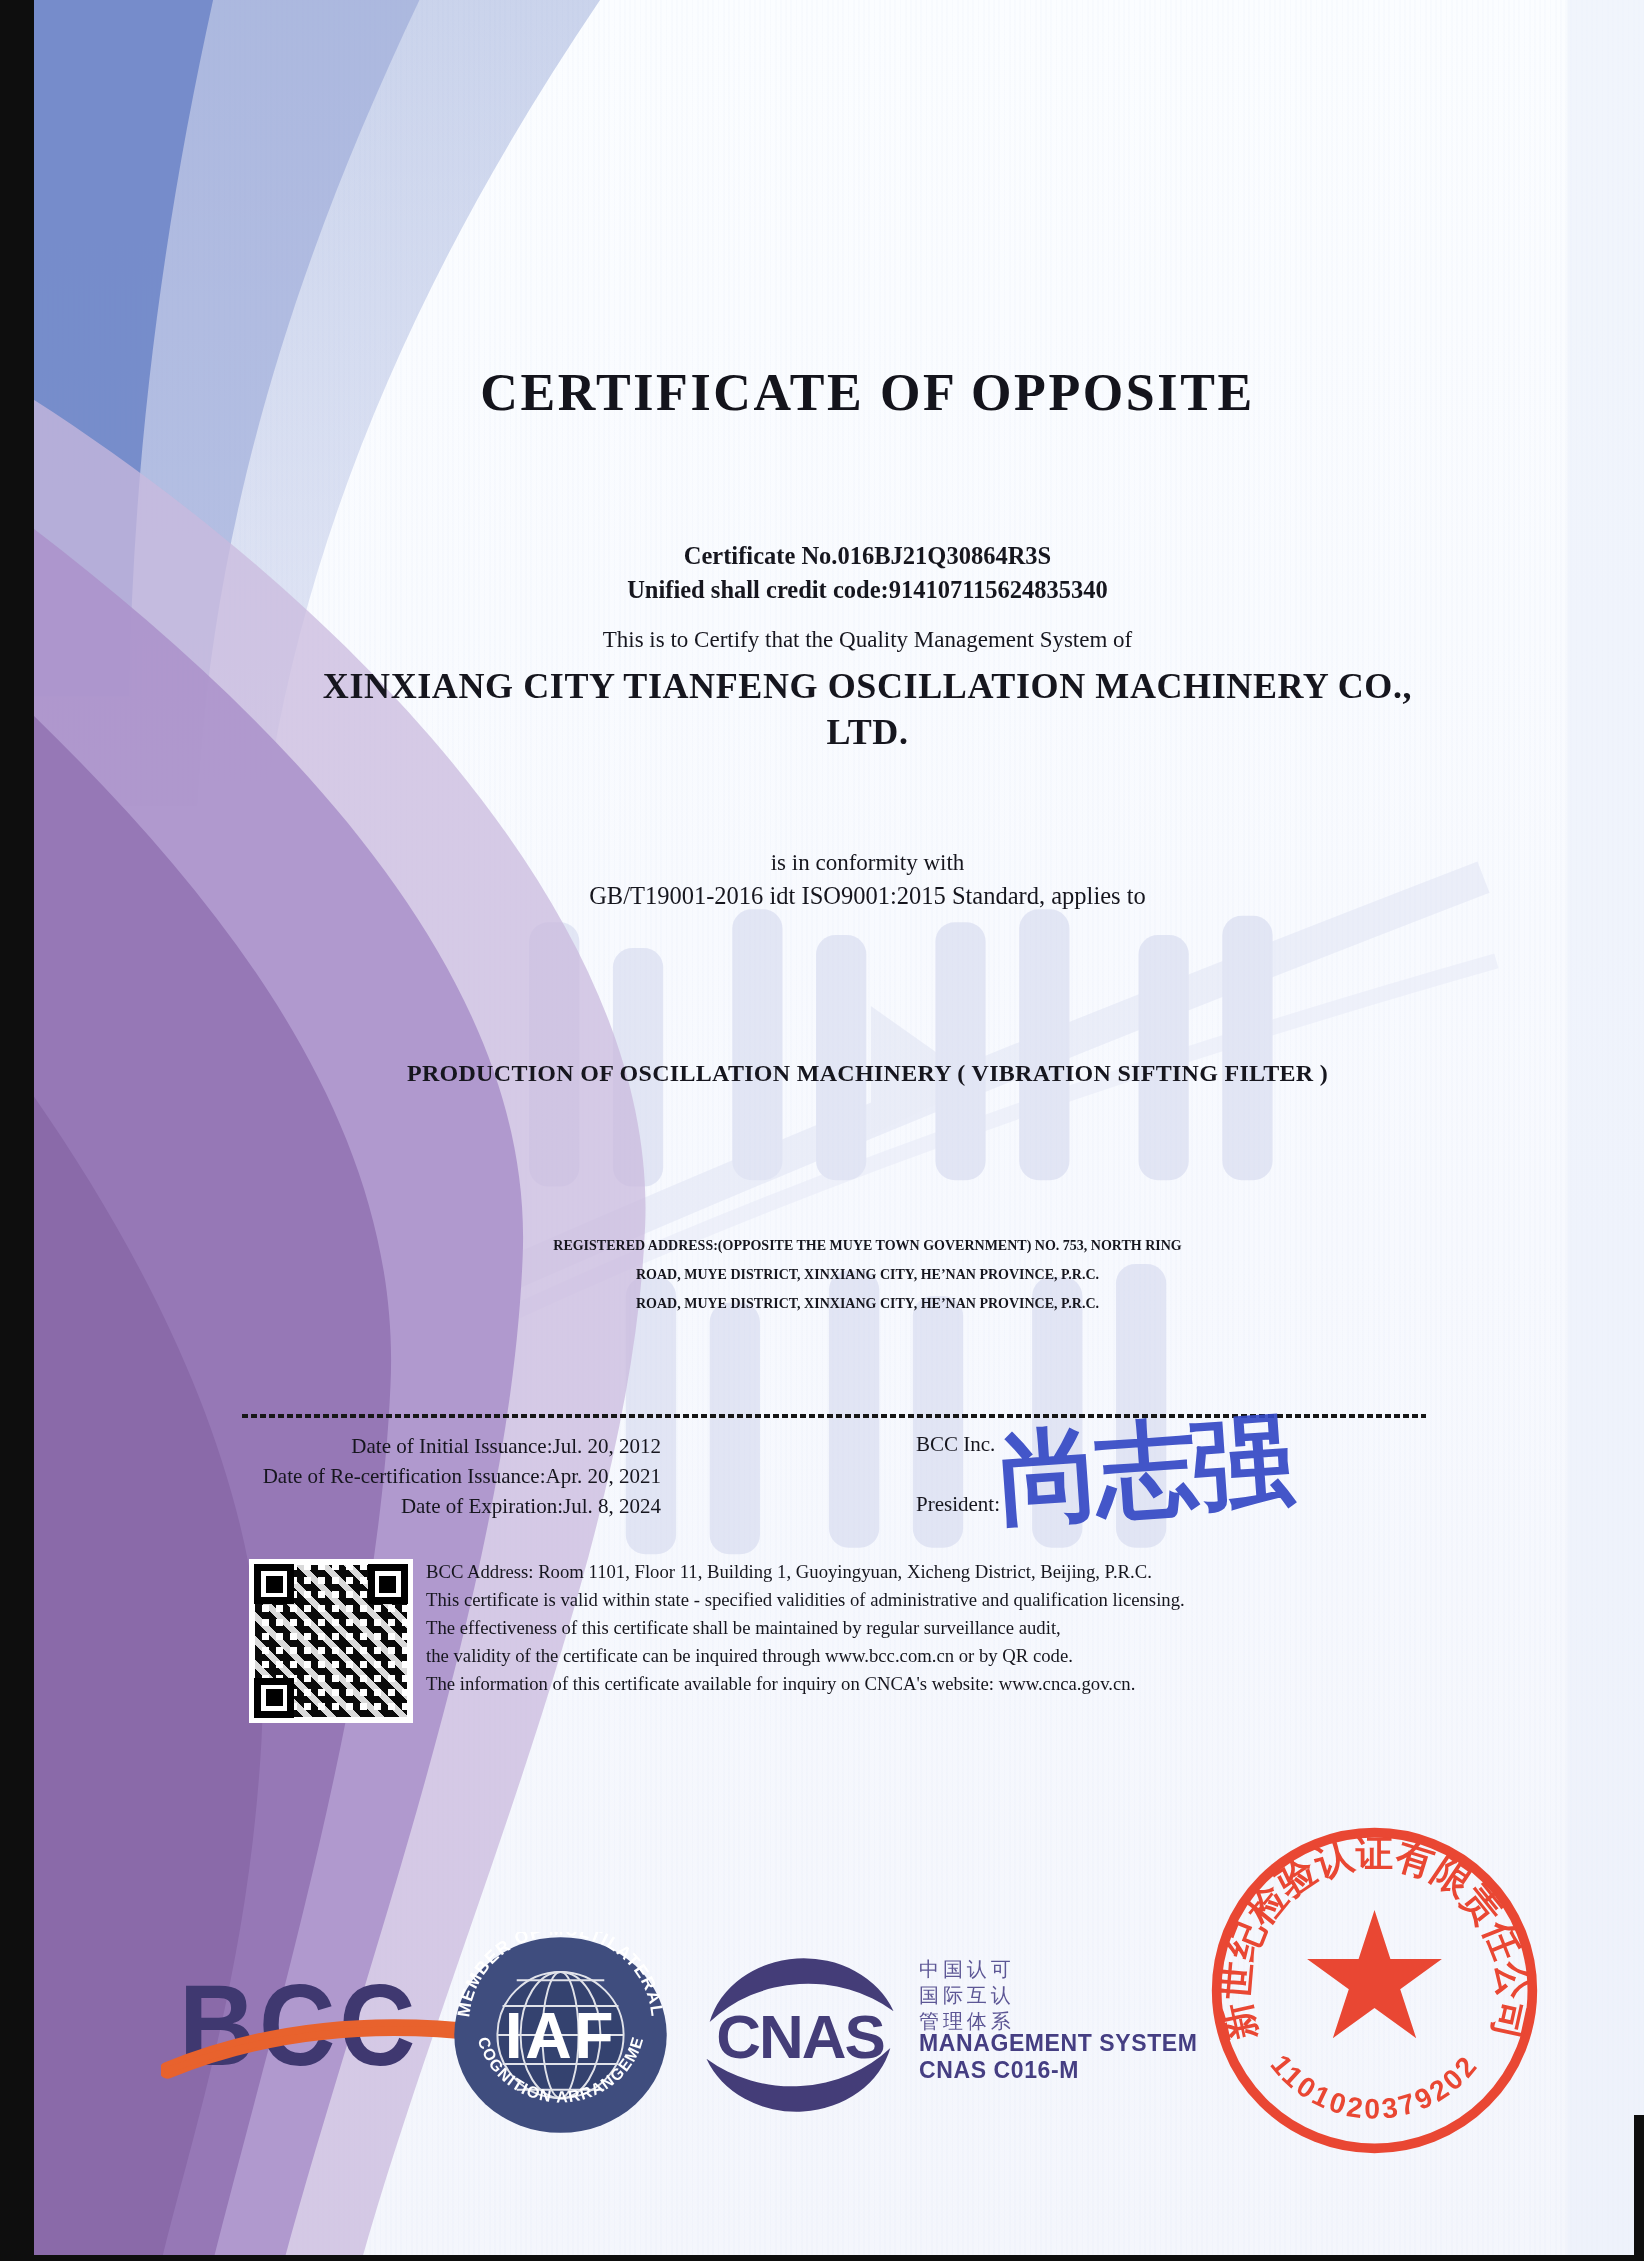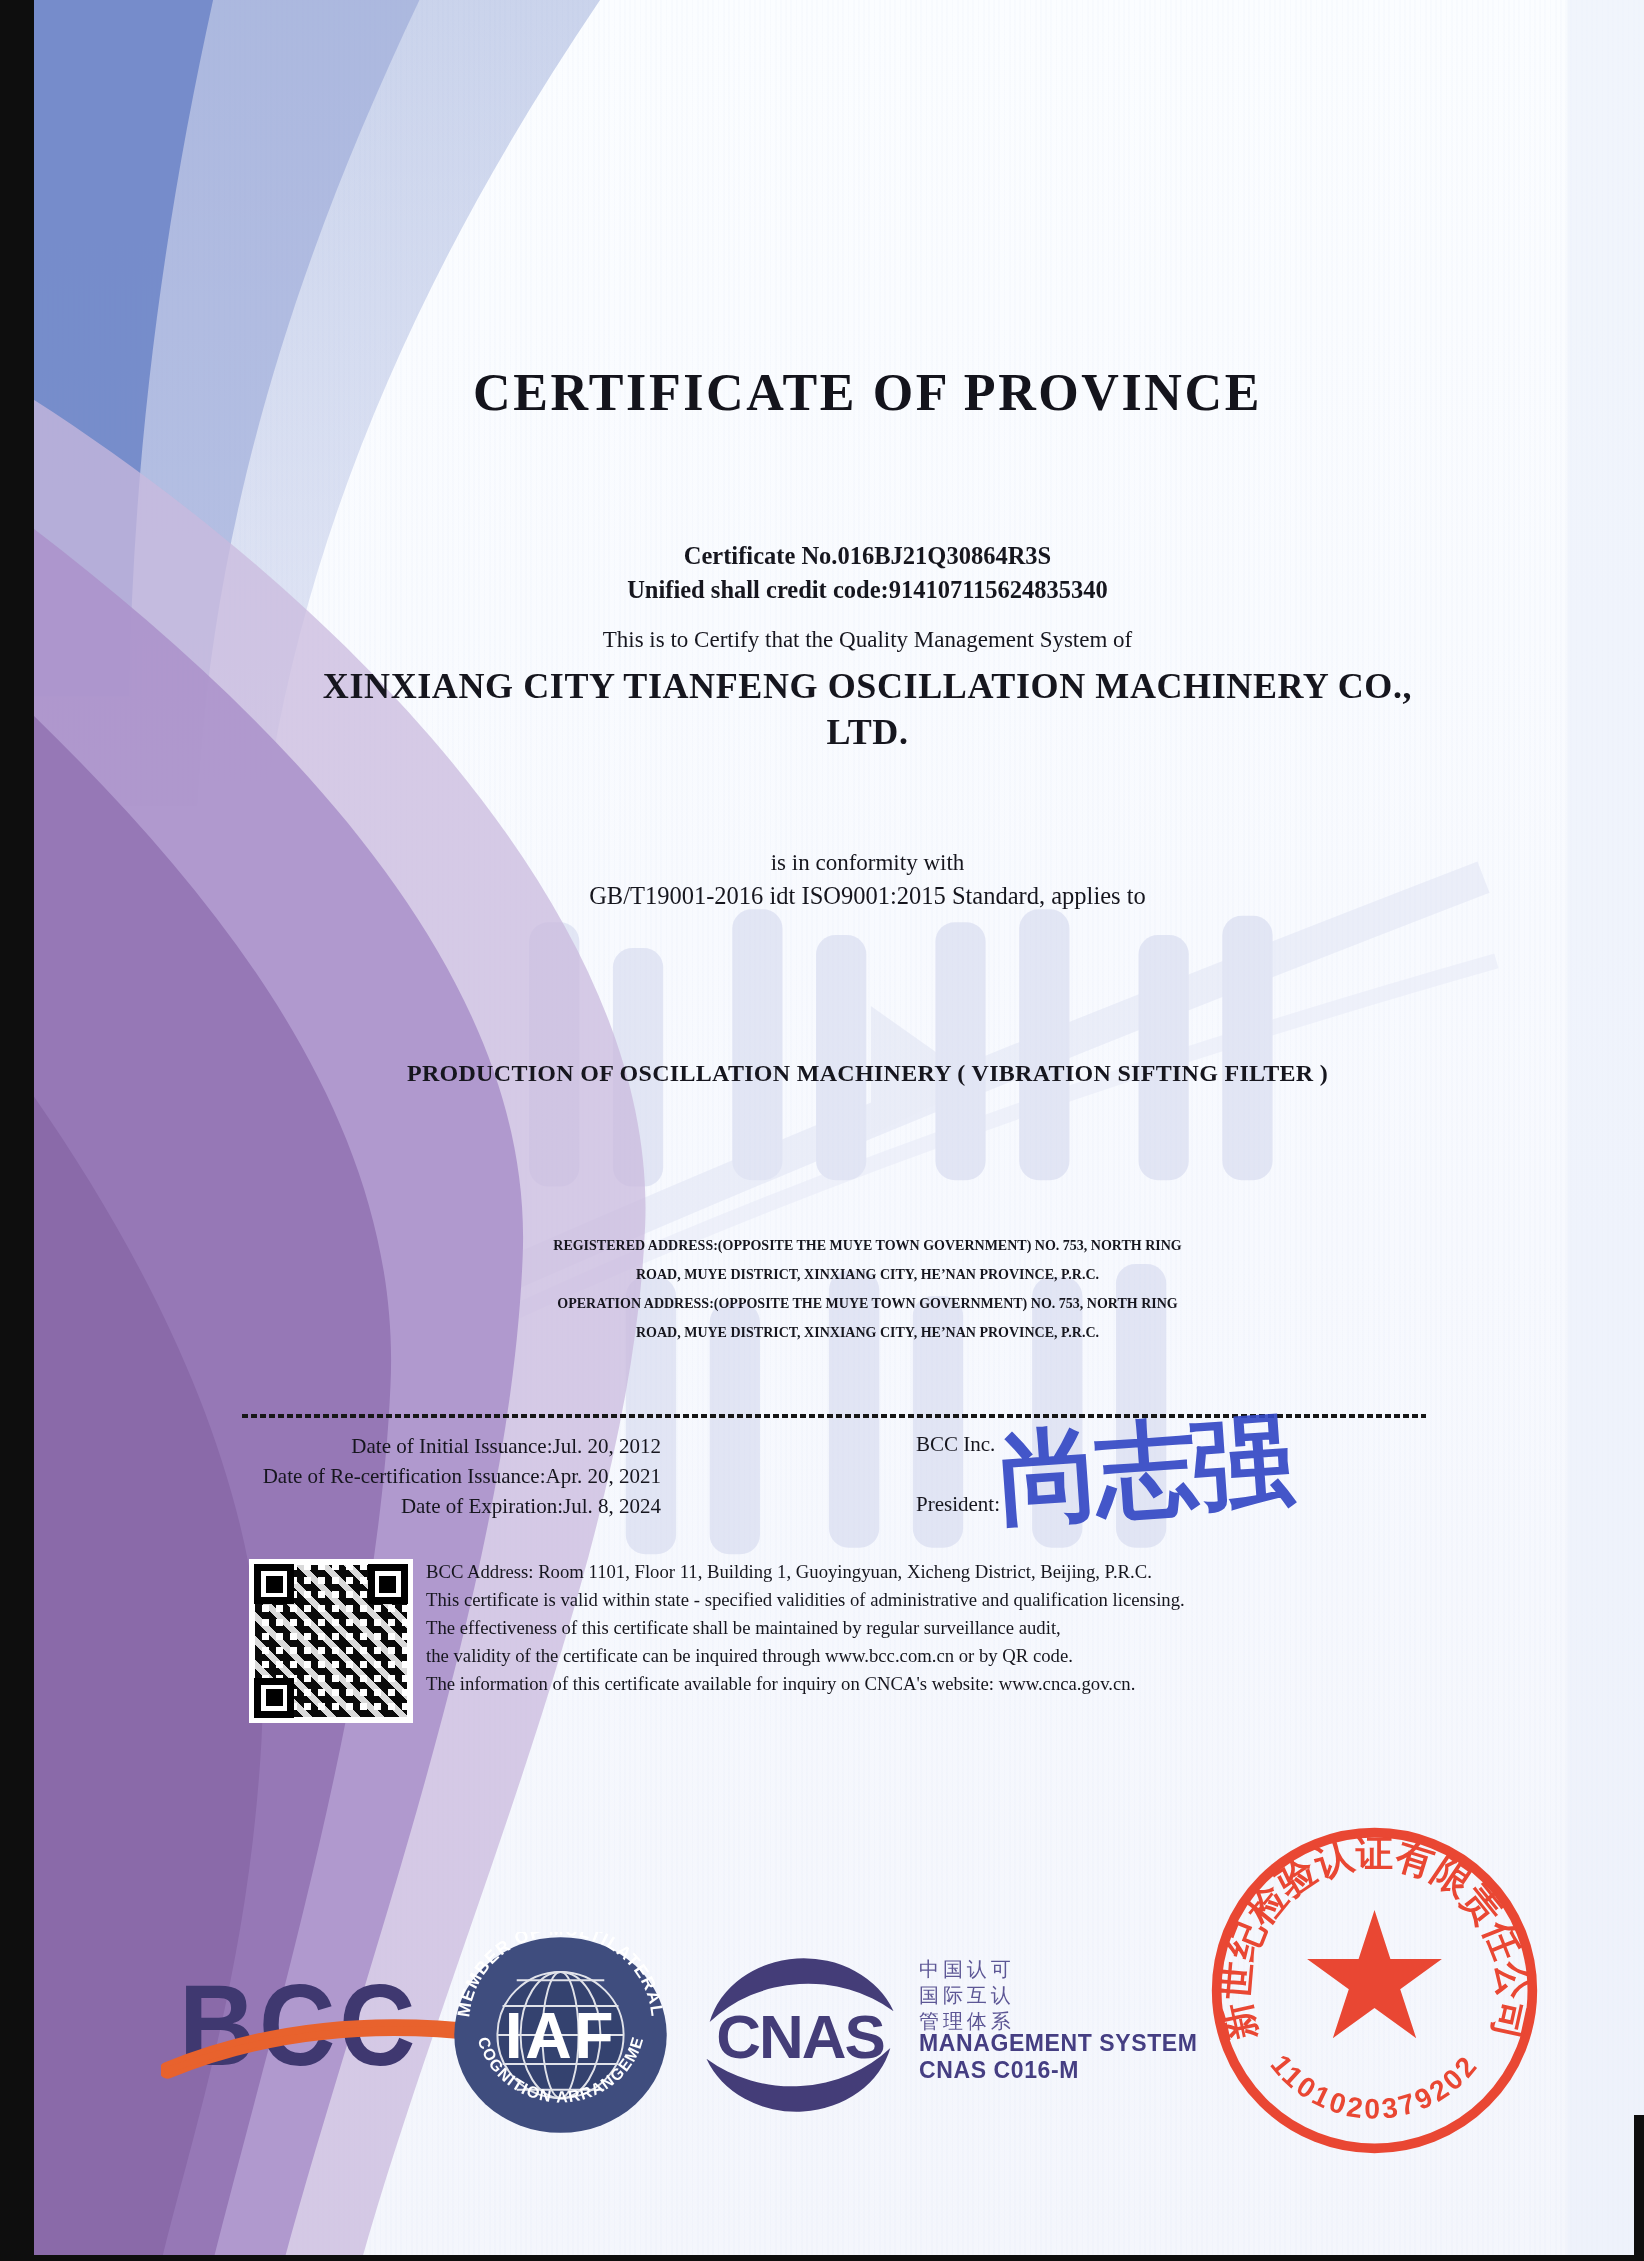--- a/index.html
+++ b/index.html
@@ -115,21 +115,21 @@
     <path d="M52,820 C430,1110 830,1510 810,1950 C790,2450 560,3060 440,3506 L52,3506 Z" fill="#ac93cb" opacity="0.9"></path>
     <path d="M52,1110 C350,1400 625,1750 605,2150 C585,2600 420,3150 330,3506 L52,3506 Z" fill="#9678b6"></path>
     <path d="M52,1700 C260,2000 425,2350 405,2700 C385,3050 300,3300 250,3506 L52,3506 Z" fill="#8a6aa9"></path>
   </svg>
 
   <div class="edge left"></div>
   <div class="edge bottom"></div>
   <div class="edge rightlow"></div>
 
   <div class="abs center-col title" style="top:365px;">
-    <div>CERTIFICATE OF PROVINCE</div>
+    <div>CERTIFICATE OF OPPOSITE</div>
   </div>
 
   <div class="abs center-col certno" style="top:539px;">
     <div>Certificate No.016BJ21Q30864R3S</div>
     <div>Unified shall credit code:914107115624835340</div>
   </div>
 
   <div class="abs center-col intro" style="top:627px;">This is to Certify that the Quality Management System of</div>
 
   <div class="abs center-col company" style="top:663px;">
@@ -138,21 +138,20 @@
   </div>
 
   <div class="abs center-col conformity" style="top:850px;">is in conformity with</div>
   <div class="abs center-col standard" style="top:882px;">GB/T19001-2016 idt ISO9001:2015 Standard, applies to</div>
 
   <div class="abs center-col scope" style="top:1060px;">PRODUCTION OF OSCILLATION MACHINERY ( VIBRATION SIFTING FILTER )</div>
 
   <div class="abs center-col addresses" style="top:1231px;">
     <div>REGISTERED ADDRESS:(OPPOSITE THE MUYE TOWN GOVERNMENT) NO. 753, NORTH RING</div>
     <div>ROAD, MUYE DISTRICT, XINXIANG CITY, HE’NAN PROVINCE, P.R.C.</div>
-    <div>OPERATION ADDRESS:(OPPOSITE THE MUYE TOWN GOVERNMENT) NO. 753, NORTH RING</div>
     <div>ROAD, MUYE DISTRICT, XINXIANG CITY, HE’NAN PROVINCE, P.R.C.</div>
   </div>
 
   <div class="abs separator"></div>
 
   <div class="abs dates">
     <div>Date of Initial Issuance:Jul. 20, 2012</div>
     <div>Date of Re-certification Issuance:Apr. 20, 2021</div>
     <div>Date of Expiration:Jul. 8, 2024</div>
   </div>

